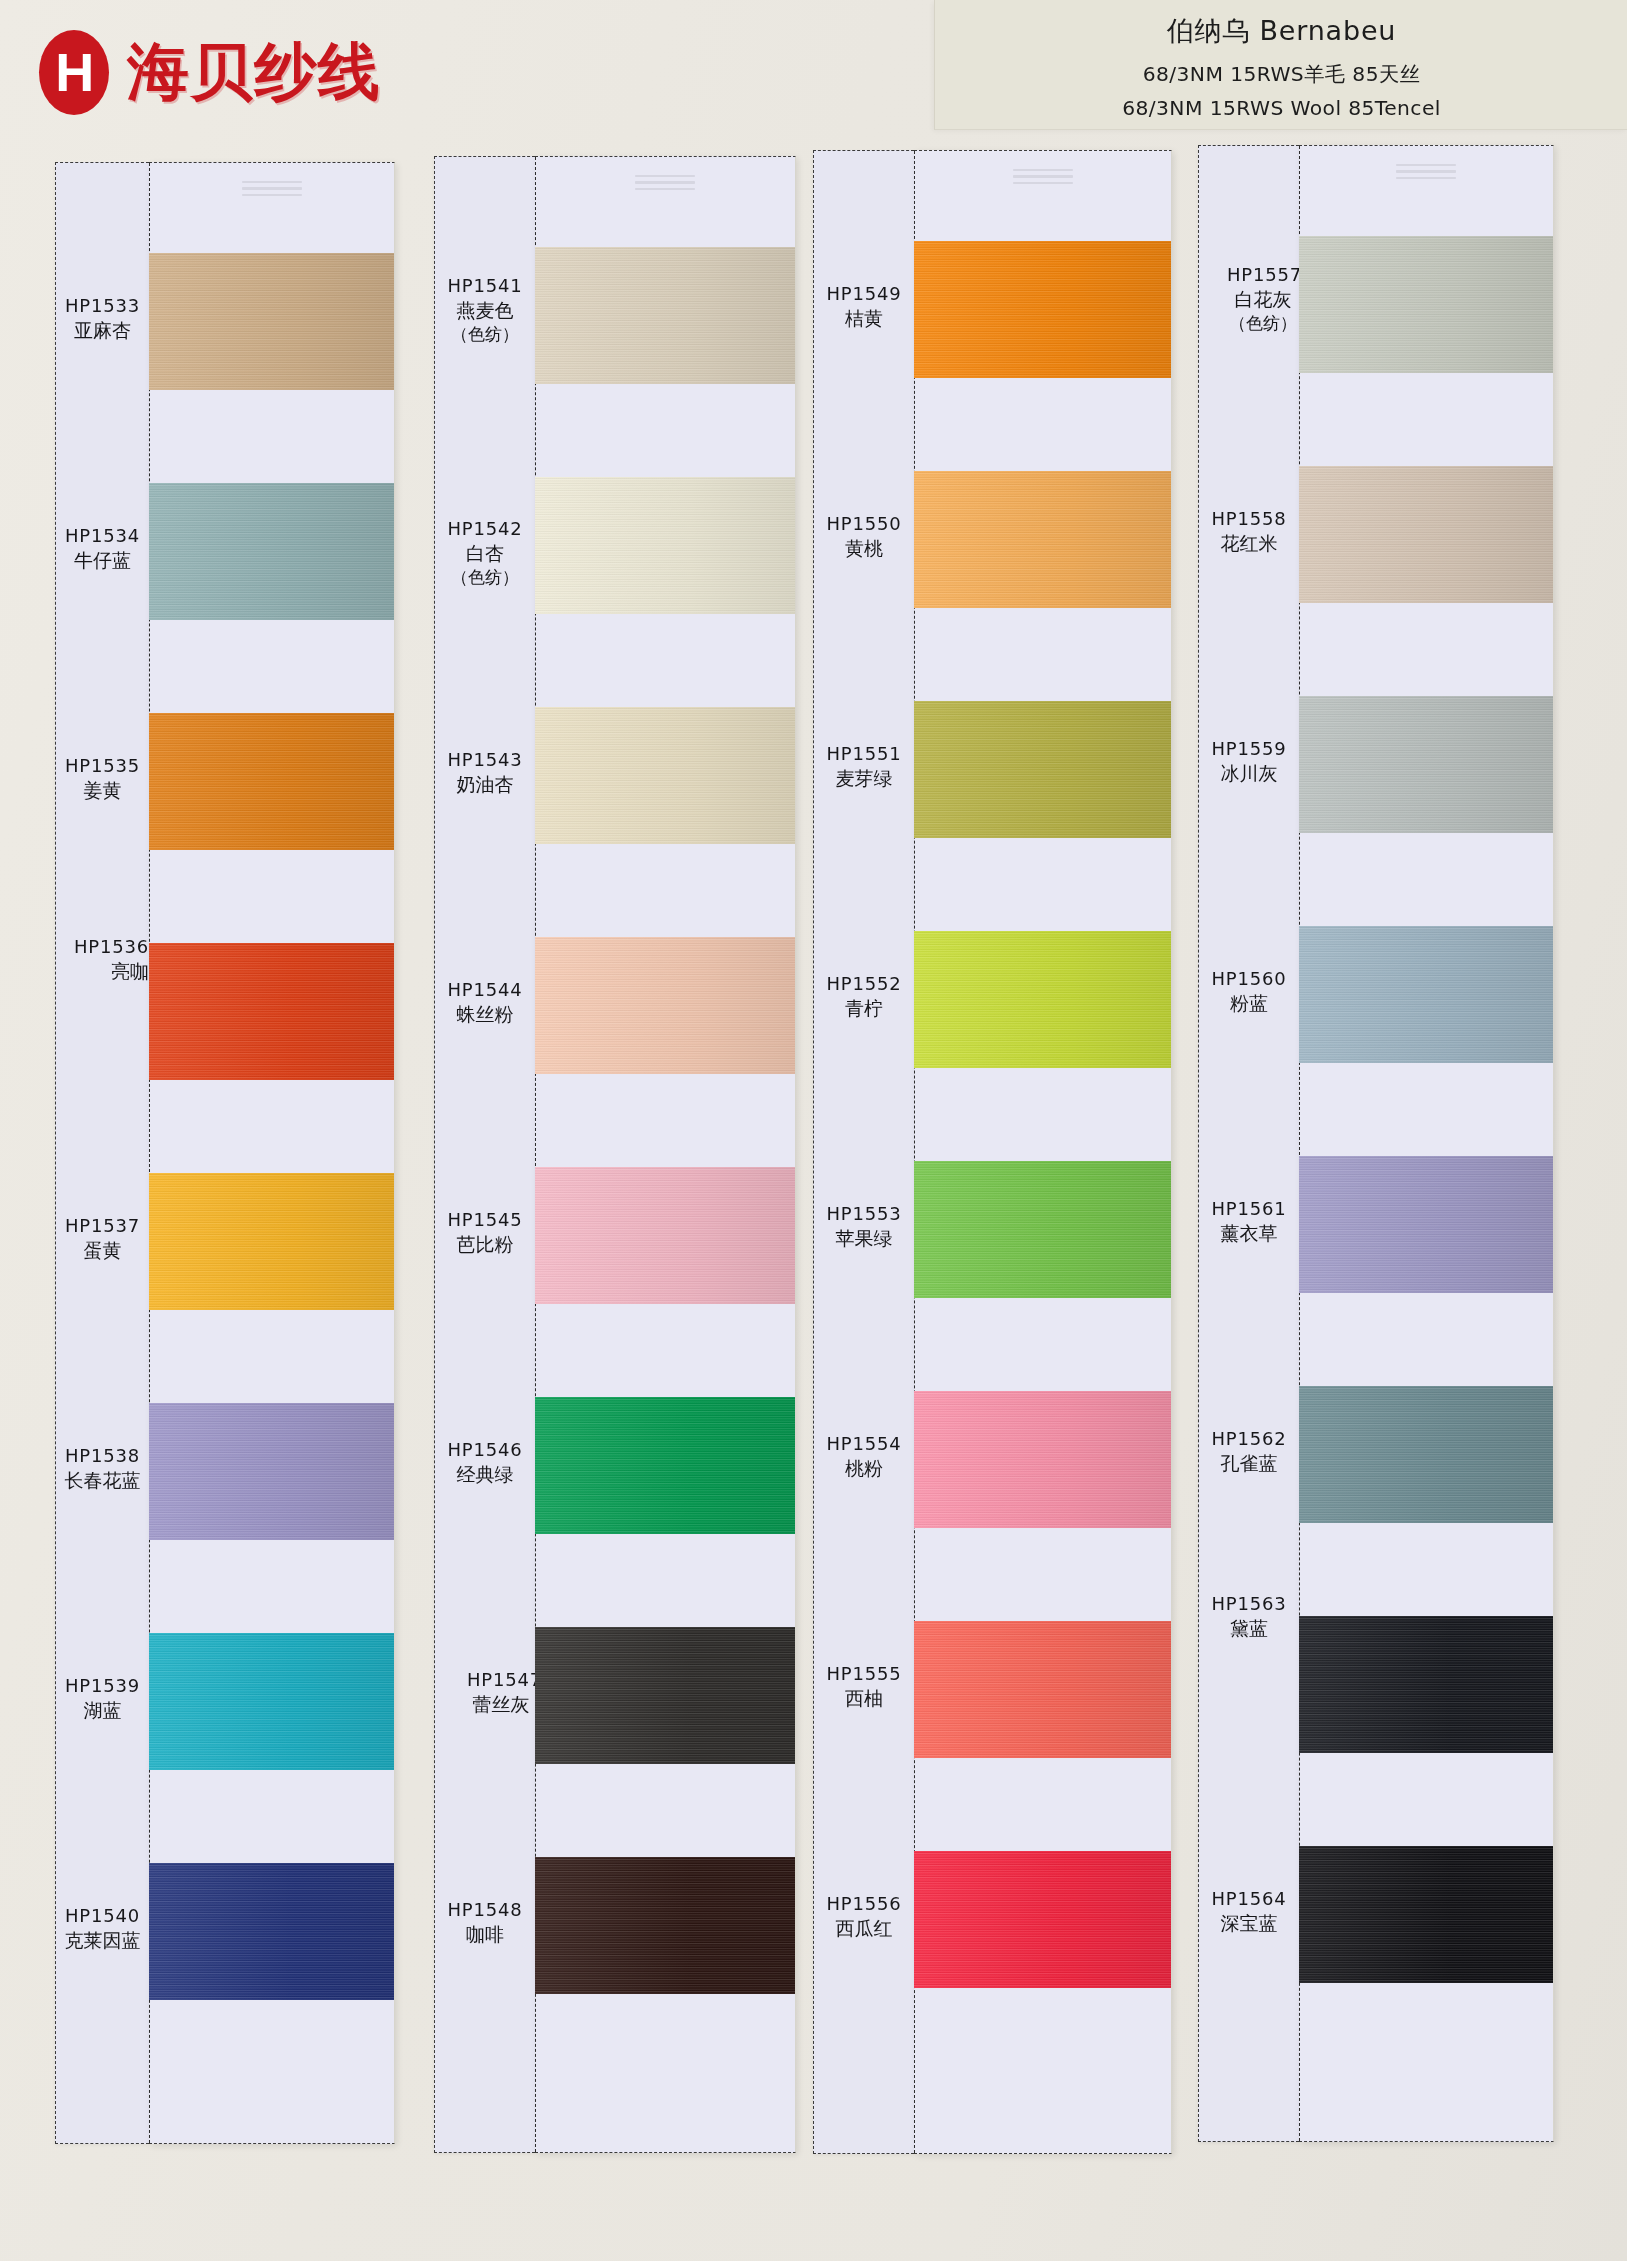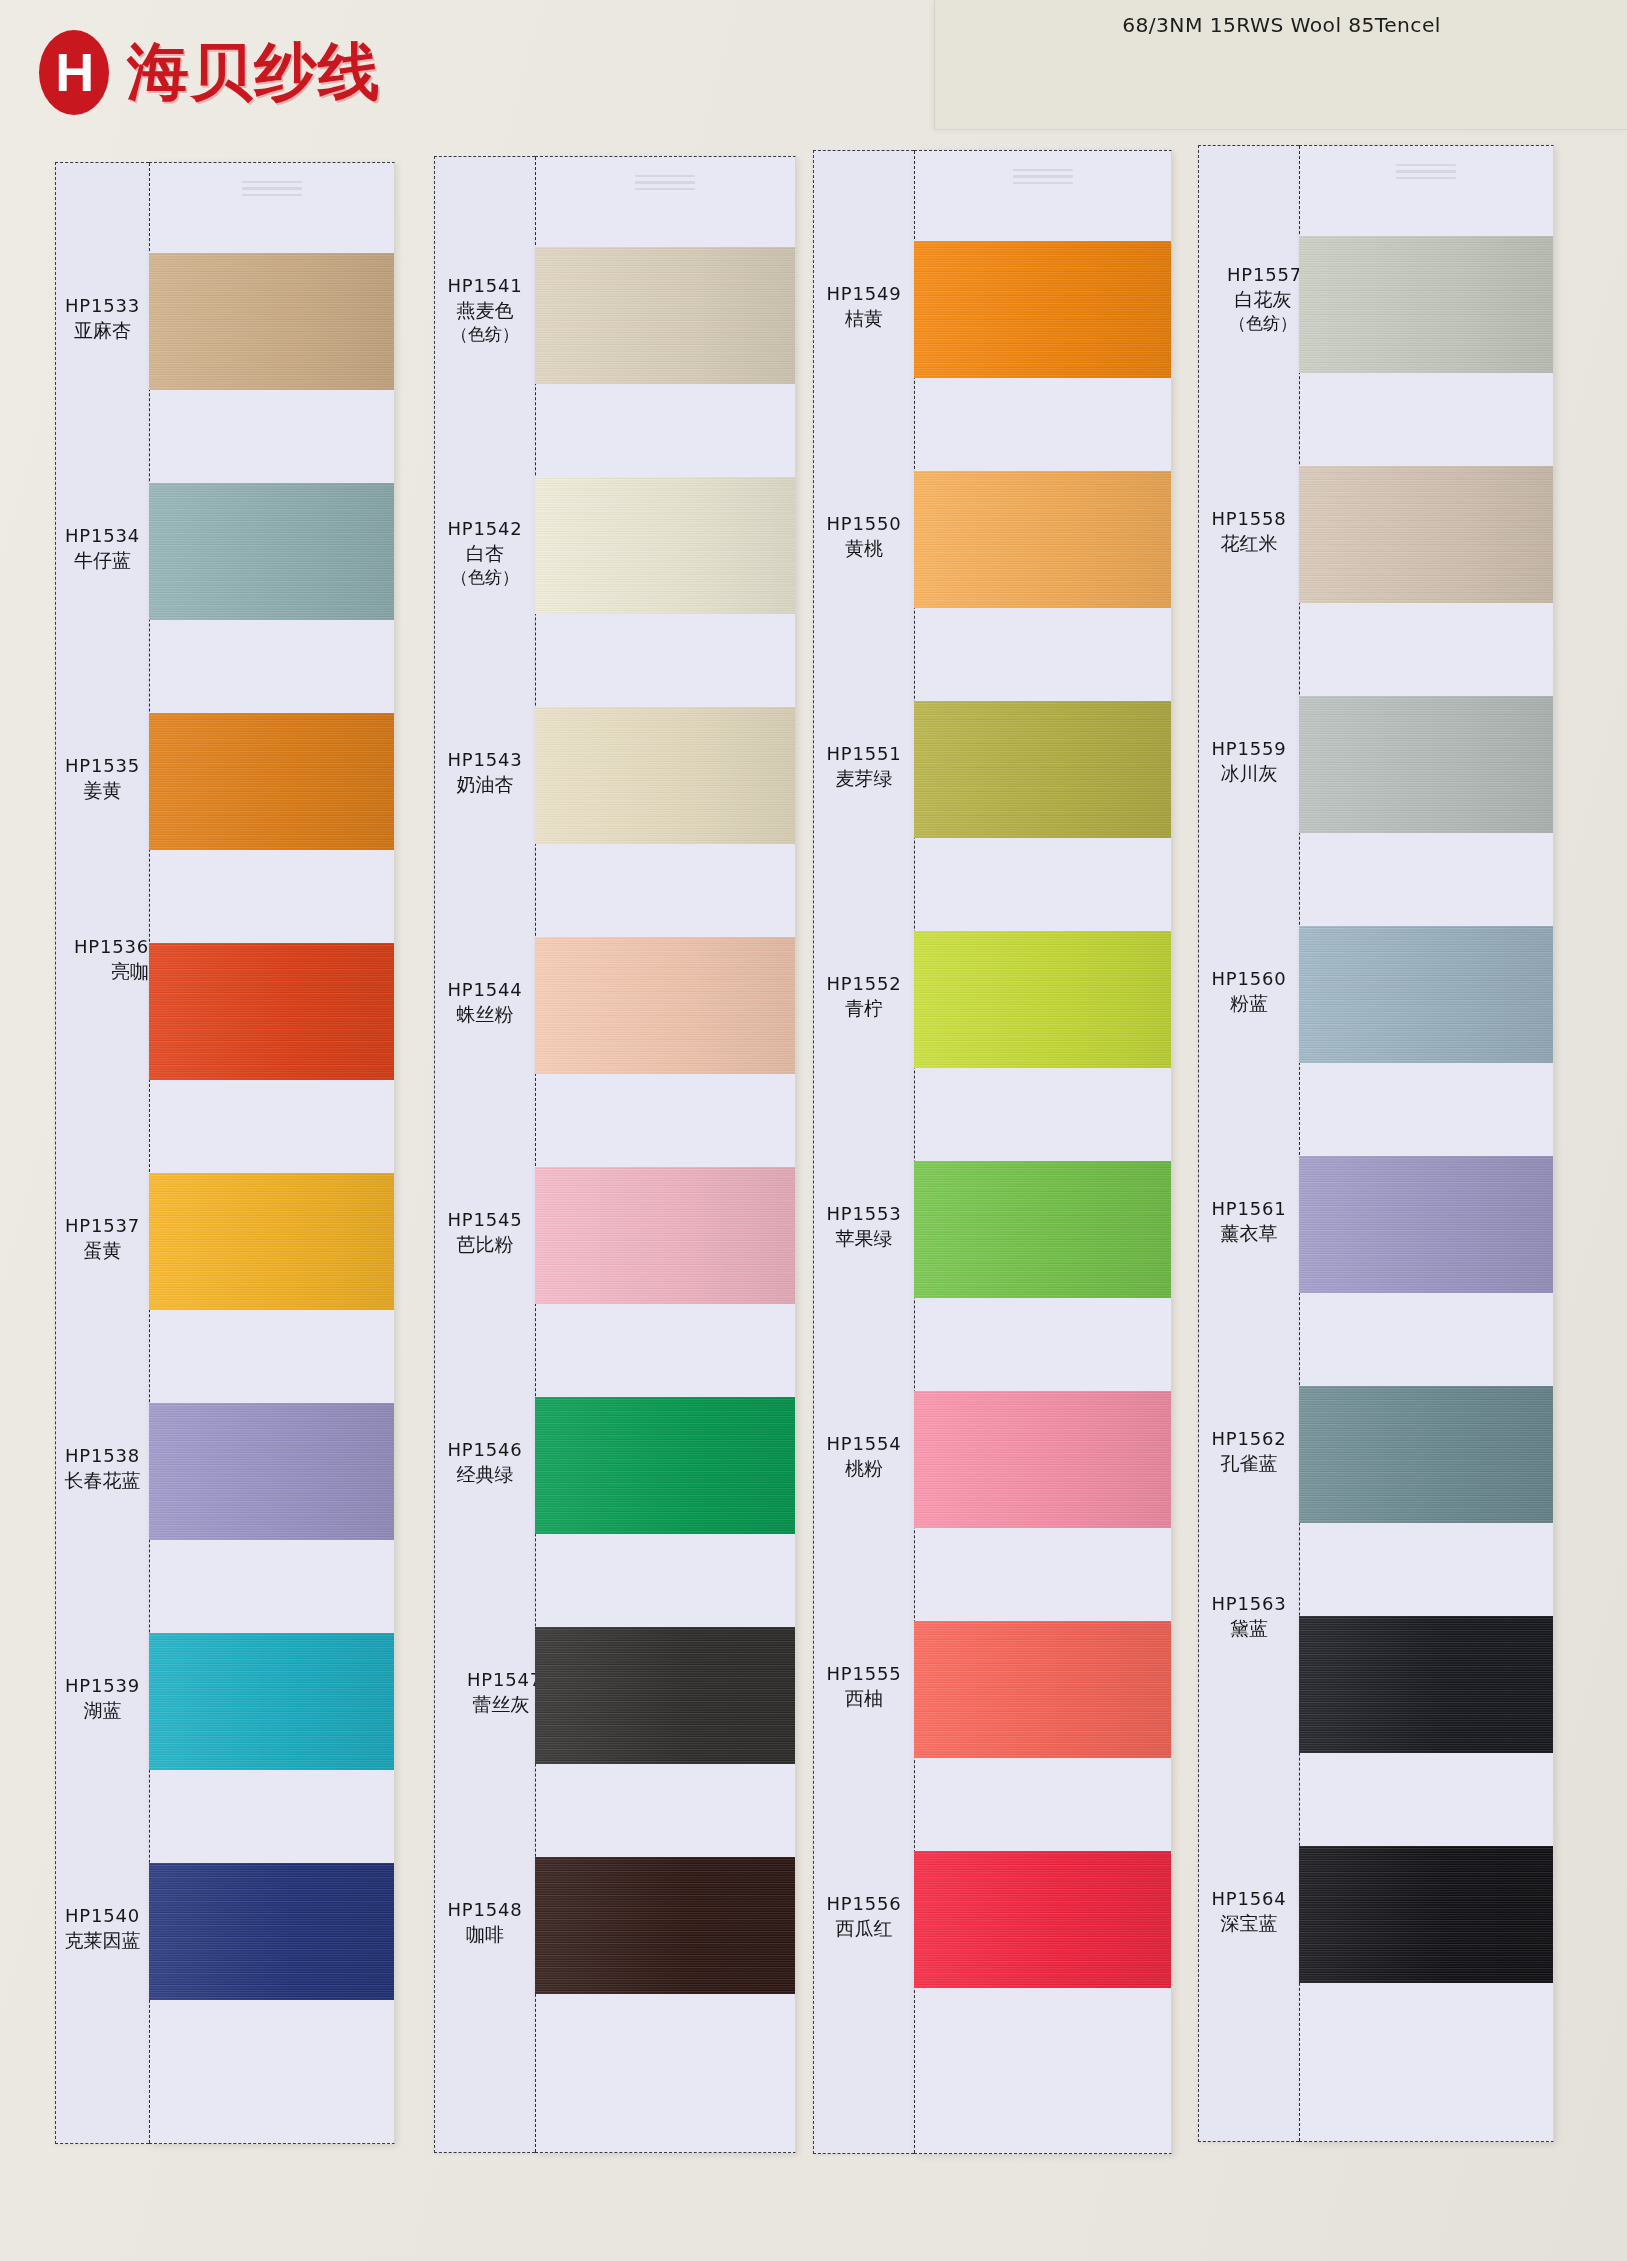--- a/index.html
+++ b/index.html
@@ -195,20 +195,22 @@
 <div id="page">
 
   <div id="logo-block">
     <div id="logo-mark">
       <span>H</span>
     </div>
     <div id="logo-text">海贝纱线</div>
   </div>
 
   <div id="header-card">
+    <div id="header-title">伯纳乌 Bernabeu</div>
+    <div class="header-sub">68/3NM  15RWS羊毛 85天丝</div>
     <div class="header-sub">68/3NM  15RWS Wool 85Tencel</div>
   </div>
 
   <div id="columns-host">
       <div class="column" style="left: 55px; top: 162px; height: 1982px; width: 340px;">
         <div class="col-label-strip" style="width: 94px;">
           <div class="label-cell" style="top: 131px;">
             <span class="label-code">HP1533</span>
             <span class="label-name">亚麻杏</span>
           </div>

